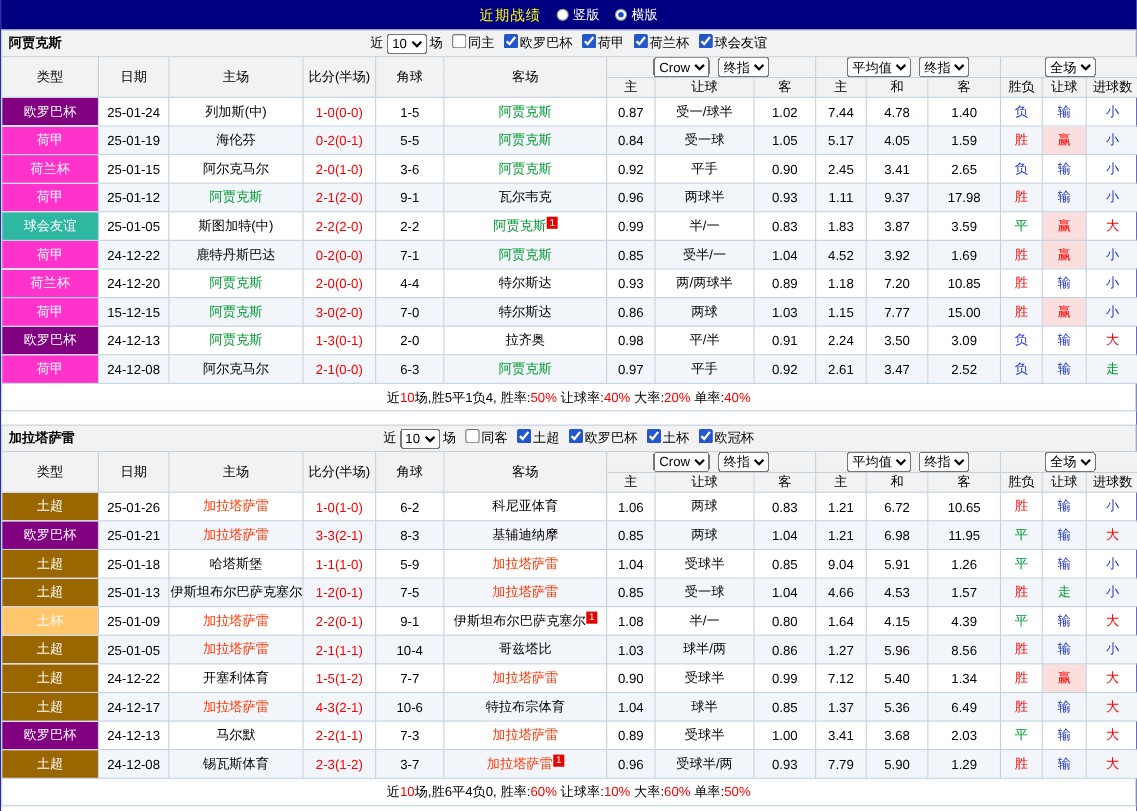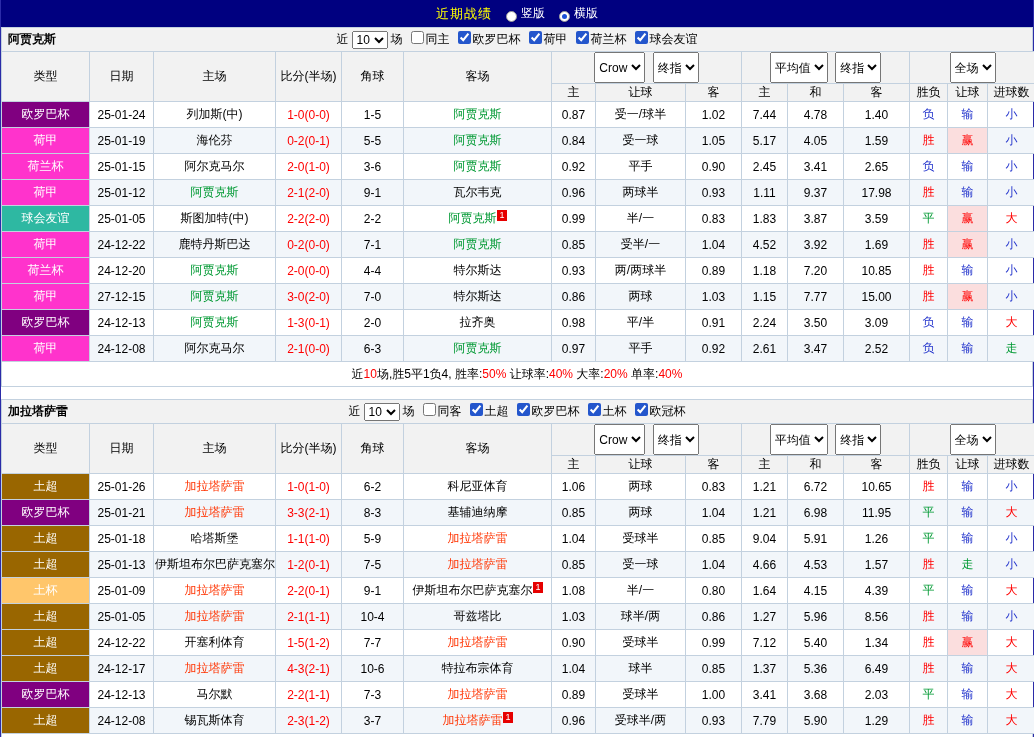--- a/index.html
+++ b/index.html
@@ -1,36 +1,36 @@
 <!DOCTYPE html>
 <html><head>
 <meta charset="utf-8">
 <style>
   * { box-sizing: border-box; }
   body { margin:0; background:#fff; font-family:"Liberation Sans","DejaVu Sans",sans-serif; font-size:12px; color:#000; width:1034px; }
   .page { width:1034px; border-left:1px solid #2b2ba8; border-right:1px solid #2b2ba8; border-bottom:1px solid #2b2ba8; padding-bottom:6px; background:#fff; }
 
   .topbar { height:27px; background:#000080; display:flex; align-items:center; justify-content:center; gap:14px; }
   .topbar .title { color:#ffff00; font-weight:normal; font-size:13px; letter-spacing:1px; }
-  .radio { color:#fff; display:inline-flex; align-items:flex-end; gap:4px; cursor:pointer; }
+  .radio { color:#fff; display:inline-flex; align-items:center; gap:4px; cursor:pointer; }
   .rb { width:11px; height:11px; border-radius:50%; background:#fff; border:1px solid #9a9a9a; position:relative; display:inline-block; }
   .rb.sel::after { content:""; position:absolute; left:2px; top:2px; width:5px; height:5px; background:#1a4fd6; border-radius:50%; }
 
   .panel + .panel { margin-top:12px; }
   .section-bar { position:relative; height:24px; background:#f2f2f2; border:1px solid #c3d1df; border-bottom:0; display:flex; align-items:center; justify-content:center; }
   .team-name { position:absolute; left:6px; font-weight:bold; }
   .filters { display:flex; align-items:center; }
   .filters select { margin:0 3px; font-size:12px; height:18px; }
   .cb { display:inline-flex; margin-left:8px; cursor:pointer; }
   .cb input { width:13px; height:13px; margin:0 2px 0 0; accent-color:#2456cc; }
 
   table { width:100%; border-collapse:collapse; table-layout:fixed; }
   th, td { border:1px solid #c3d1df; text-align:center; white-space:nowrap; overflow:hidden; padding:0 1px; }
   thead th { background:#f2f2f2; font-weight:normal; height:17px; }
-  thead select { font-size:12px; height:31px; margin:0 2px; }
+  thead select { font-size:12px; height:18px; margin:0 2px; }
   tbody td { height:26px; }
   tbody tr:nth-child(even) { background:#f2f6fa; }
   td.league { color:#fff; }
   .scorecell { color:#ff0000; }
   .card { background:#e60000; color:#fff; font-size:9px; line-height:11px; padding:0 2px; display:inline-block; vertical-align:top; margin-left:1px; }
   .res.hl { background:#fbdede; }
 
   .summary { height:25px; border:1px solid #c3d1df; border-top:0; display:flex; align-items:center; justify-content:center; }
   .red { color:#ff0000; }
   .team-link { cursor:pointer; }
@@ -246,21 +246,21 @@
             <td>0.89</td>
             <td>1.18</td>
             <td>7.20</td>
             <td>10.85</td>
             <td class="res" style="color: rgb(255, 0, 0);">胜</td>
             <td class="res" style="color: rgb(34, 51, 204);">输</td>
             <td class="res" style="color: rgb(34, 51, 204);">小</td>
           </tr>
           <tr>
             <td class="league" style="background: rgb(255, 51, 204);">荷甲</td>
-            <td>27-12-15</td>
+            <td>15-12-15</td>
             <td><span class="team-link" style="color: rgb(0, 153, 51);">阿贾克斯</span></td>
             <td class="scorecell"><span>3-0</span><span>(2-0)</span></td>
             <td>7-0</td>
             <td><span class="team-link">特尔斯达</span></td>
             <td>0.86</td>
             <td>两球</td>
             <td>1.03</td>
             <td>1.15</td>
             <td>7.77</td>
             <td>15.00</td>

